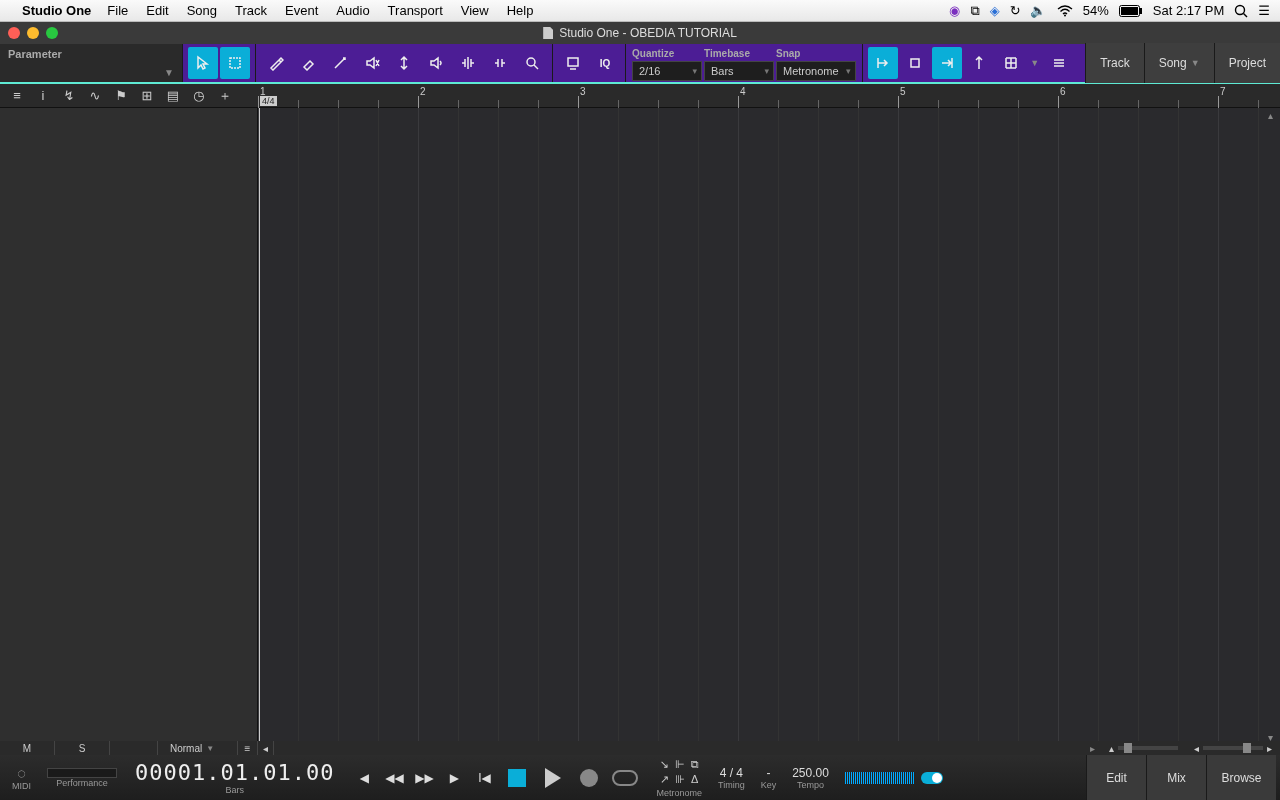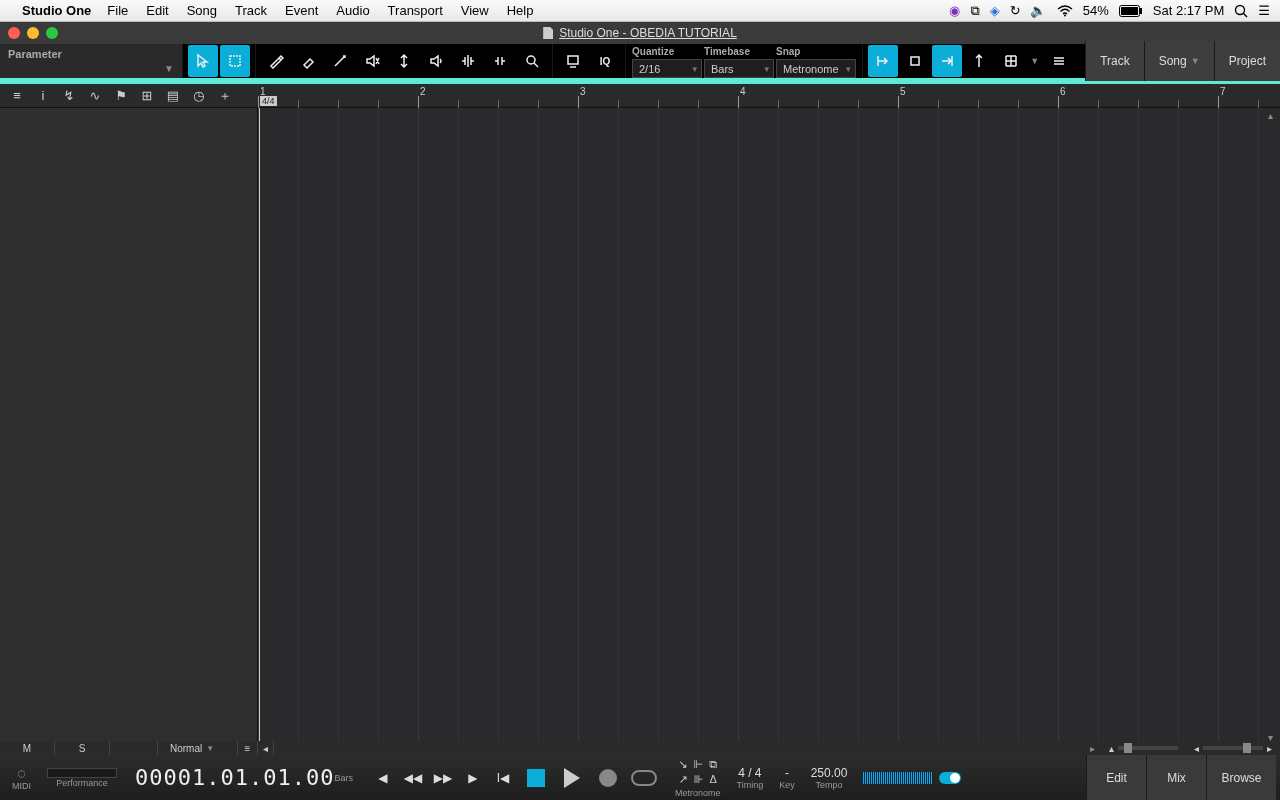--- a/index.html
+++ b/index.html
@@ -12,25 +12,25 @@
 .mac-menubar .menu-item { margin-right: 18px; cursor: default; }
 .mac-menubar .spacer { flex: 1; }
 .mac-menubar .status-icon { margin-left: 10px; font-size: 13px; display:inline-flex; align-items:center; }
 .mac-menubar .status-text { margin-left: 10px; }
 
 
 .titlebar { height: 22px; background: #3a3a3a; display: flex; align-items: center; padding: 0 8px; color: #ddd; font-size: 12px; }
 .traffic { display: flex; gap: 7px; }
 .traffic .dot { width: 12px; height: 12px; border-radius: 50%; }
 .dot.red { background: #ff5f57; } .dot.yellow { background: #febc2e; } .dot.green { background: #28c840; }
-.titlebar .title { flex: 1; text-align: center; display:flex; justify-content:center; align-items:center; gap:6px;text-decoration:underline; }
+.titlebar .title { flex: 1; text-align: center; display:flex; justify-content:center; align-items:center; gap:6px; }
 .titlebar .doc-icon { width:10px; height:12px; background:#ccc; clip-path: polygon(0 0,70% 0,100% 25%,100% 100%,0 100%); }
 
 
-.toolbar { height: 40px; background: #000000; display: flex; align-items: stretch; border-bottom: 6px solid #5eead4; }
+.toolbar { height: 40px; background: #4c1d95; display: flex; align-items: stretch; border-bottom: 2px solid #5eead4; }
 .param-box { width: 182px; background: #2a2a2a; color: #aaa; font-size: 11px; padding: 4px 8px; display:flex; align-items:flex-start; justify-content:space-between; font-weight:600; }
 .param-box .chev { align-self:flex-end; font-size:10px; color:#888; }
 .tool-group { display: flex; align-items: center; padding: 0 4px; border-left: 1px solid #1a1a1a; }
 .tool-btn { width: 30px; height: 32px; display: flex; align-items: center; justify-content: center; color: #eee; border-radius: 2px; margin: 0 1px; }
 .tool-btn.active { background: #0aaed8; color:#fff; }
 .tool-btn svg { width: 16px; height: 16px; }
 .quant-group { display:flex; gap:2px; padding:0 6px; border-left:1px solid #1a1a1a; }
 .quant-col { display:flex; flex-direction:column; justify-content:center; }
 .quant-label { font-size:10px; color:#aaa; height:16px; display:flex; align-items:center;font-weight:bold; }
 .quant-sel { height:20px; background:#1e1e1e; border:1px solid #444; color:#ccc; font-size:11px; padding:0 16px 0 6px; display:flex; align-items:center; min-width:70px; position:relative; }
@@ -68,21 +68,21 @@
 .zoom-bar { width:60px; height:4px; background:#444; position:relative; }
 .zoom-bar .knob { position:absolute; width:8px; height:10px; background:#888; top:-3px; }
 
 
 .transport { position:absolute; left:0; right:0; bottom:0; height:45px; background: linear-gradient(#2c2c2c,#1e1e1e); display:flex; align-items:center; padding:0 4px; }
 .t-section { display:flex; flex-direction:column; align-items:center; justify-content:center; padding:0 8px; height:100%; }
 .t-label { font-size:9px; color:#999; }
 .t-icon { color:#ccc; font-size:14px; }
 .perf-bar { width:70px; height:10px; background:#1a1a1a; border:1px solid #444; }
 .timecode { font-size:22px; color:#eee; font-family: "Menlo","Consolas",monospace; letter-spacing:1px; }
-.timecode-wrap { display:flex; flex-direction:row; align-items:center; padding:0 10px; }
+.timecode-wrap { display:flex; flex-direction:column; align-items:center; padding:0 10px; }
 .t-btns { display:flex; align-items:center; gap:6px; padding:0 8px; }
 .t-btn { width:24px; height:24px; display:flex; align-items:center; justify-content:center; color:#ddd; }
 .t-btn.big { width:30px; height:30px; }
 .stop-sq { width:18px; height:18px; background:#0aaed8; }
 .play-tri { width:0; height:0; border-left:16px solid #ccc; border-top:10px solid transparent; border-bottom:10px solid transparent; }
 .rec-circ { width:18px; height:18px; border-radius:50%; background:#888; }
 .loop { width:26px; height:16px; border:2px solid #888; border-radius:10px; position:relative; }
 .t-val { font-size:12px; color:#ddd; }
 .meter { width:70px; height:12px; background: repeating-linear-gradient(90deg,#00aaff 0,#00aaff 1px,#222 1px,#222 2px); }
 .toggle { width:22px; height:12px; background:#0aaed8; border-radius:6px; position:relative; }

